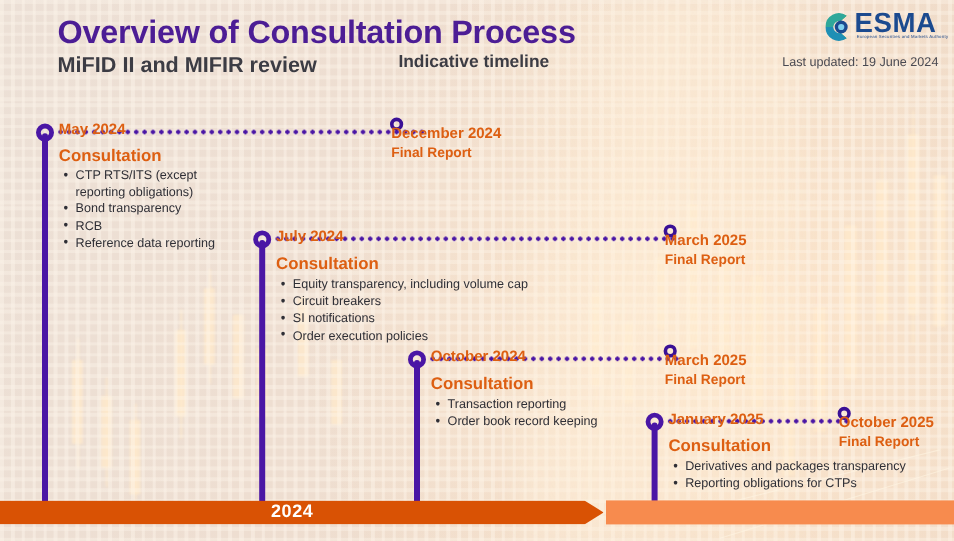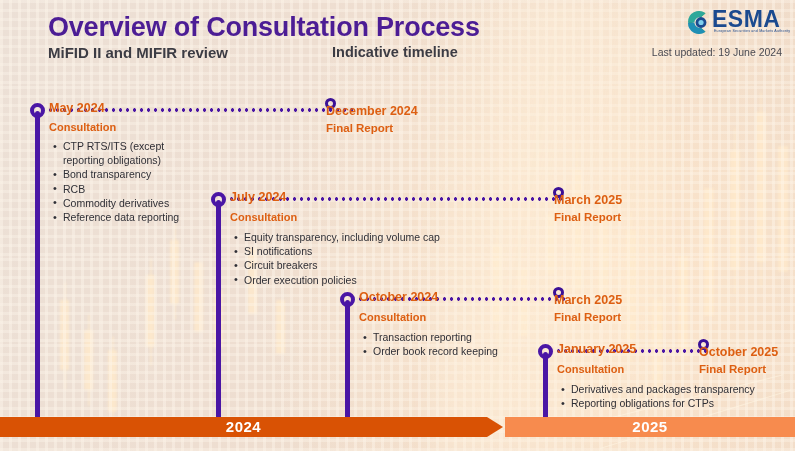--- a/index.html
+++ b/index.html
@@ -56,21 +56,21 @@
 
   
   .header { position: absolute; left: 0; top: 0; width: 795px; height: 72px; }
   .title {
     position: absolute; left: 48px; top: 12px;
     font-size: 27px; font-weight: bold; color: #4c1d95;
     letter-spacing: -0.2px;
   }
   .subtitle-left {
     position: absolute; left: 48px; top: 44px;
-    font-size: 15px; font-weight: bold; color: #3c3c44;
+    font-size: 18px; font-weight: bold; color: #3c3c44;
   }
   .subtitle-right {
     position: absolute; left: 332px; top: 44px;
     font-size: 14.5px; font-weight: bold; color: #3c3c44; text-align: right;
   }
   .last-updated {
     position: absolute; right: 13px; top: 46px;
     font-size: 10.5px; color: #4a4a52;
   }
   
@@ -113,21 +113,21 @@
     background-size: 7px 4px;
     background-repeat: repeat-x;
   }
   .m-date {
     position: absolute;
     font-size: 12.5px; font-weight: bold; color: #dd5f12;
     white-space: nowrap;
   }
   .m-kind {
     position: absolute;
-    font-size: 11px; font-weight: bold; color: #dd5f12;
+    font-size: 14px; font-weight: bold; color: #dd5f12;
     white-space: nowrap;
   }
   .m-list {
     position: absolute;
     margin: 0; padding: 0; list-style: none;
     font-size: 10.5px; color: #2f2f36; line-height: 14.2px;
   }
   .m-list li { position: relative; padding-left: 12px; white-space: nowrap; }
   .m-list li::before {
     content: "\2022";
@@ -250,40 +250,39 @@
   <div class="milestone" style="left:35px; top:103px;">
     <div class="stem" style="top:8px; height:309px;"></div>
     <div class="node"></div>
     <div class="dotline" style="left:12px; width:310px;"></div>
     <div class="m-date" style="left:14px; top:-2px;">May 2024</div>
     <div class="m-kind" style="left:14px; top:18px;">Consultation</div>
     <ul class="m-list" style="left:16px; top:36px;">
       <li class="wrap">CTP RTS/ITS (except reporting obligations)</li>
       <li>Bond transparency</li>
       <li>RCB</li>
-      <li>Commodity derivatives</li>
       <li>Reference data reporting</li>
     </ul>
   </div>
   <div class="endpoint" style="left:325px; top:98px;">
     <div class="end-node"></div>
     <div class="end-date" style="left:1px; top:6px;">December 2024</div>
     <div class="end-kind" style="left:1px; top:24px;">Final Report</div>
   </div>
 
   <div class="milestone" style="left:216px; top:192px;">
     <div class="stem" style="top:8px; height:220px;"></div>
     <div class="node"></div>
     <div class="dotline" style="left:12px; width:338px;"></div>
     <div class="m-date" style="left:14px; top:-2px;">July 2024</div>
     <div class="m-kind" style="left:14px; top:19px;">Consultation</div>
     <ul class="m-list" style="left:16px; top:38px;">
       <li>Equity transparency, including volume cap</li>
+      <li>Circuit breakers</li>
       <li>SI notifications</li>
-      <li>Circuit breakers</li>
       <li>Order execution policies</li>
     </ul>
   </div>
   <div class="endpoint" style="left:553px; top:187px;">
     <div class="end-node"></div>
     <div class="end-date" style="left:1px; top:6px;">March 2025</div>
     <div class="end-kind" style="left:1px; top:24px;">Final Report</div>
   </div>
 
   <div class="milestone" style="left:345px; top:292px;">
@@ -317,16 +316,15 @@
   <div class="endpoint" style="left:698px; top:339px;">
     <div class="end-node"></div>
     <div class="end-date" style="left:1px; top:6px;">October 2025</div>
     <div class="end-kind" style="left:1px; top:24px;">Final Report</div>
   </div>
 
   <div class="tl">
     <div class="tl-2024"></div>
     <div class="tl-2025"></div>
     <div class="tl-label y24">2024</div>
-    <div class="tl-label y25">2025</div>
   </div>
 
 </div>
 
 </body></html>

